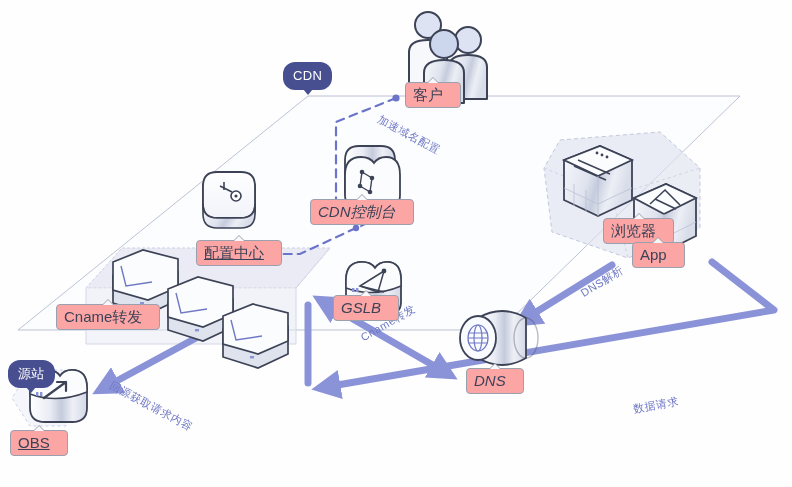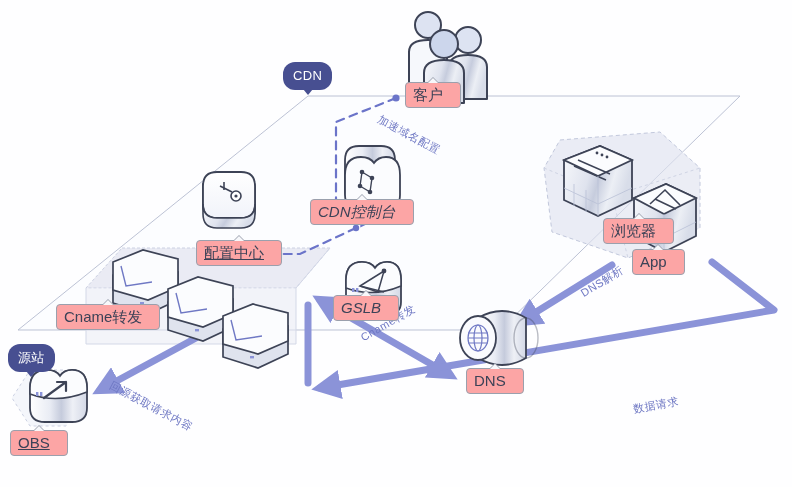--- a/index.html
+++ b/index.html
@@ -313,21 +313,21 @@
         <rect x="40" y="392" width="2.4" height="4"></rect>
       </g>
     </g>
   </svg>
 
   <div class="badge" style="left:283px; top:62px;">
     <span>CDN</span>
   </div>
 
 
-  <div class="badge" style="left:8px; top:344px;">
+  <div class="badge" style="left:8px; top:360px;">
     <span>源站</span>
   </div>
 
   <div class="tag" style="left:405px; top:82px;">
     <span>客户</span>
   </div>
 
   <div class="tag" style="left:310px; top:199px;font-style:italic;">
     <span>CDN控制台</span>
   </div>
@@ -337,29 +337,29 @@
   </div>
 
   <div class="tag" style="left:56px; top:304px;">
     <span>Cname转发</span>
   </div>
 
   <div class="tag" style="left:333px; top:295px;font-style:italic;">
     <span>GSLB</span>
   </div>
 
-  <div class="tag" style="left:466px; top:368px;">
+  <div class="tag" style="left:466px; top:368px;font-style:italic;">
     <span>DNS</span>
   </div>
 
   <div class="tag" style="left:561px; top:218px;margin-left:42px;">
     <span>浏览器</span>
   </div>
 
-  <div class="tag" style="left:632px; top:249px;text-align:right;">
+  <div class="tag" style="left:632px; top:242px;text-align:right;">
     <span>App</span>
   </div>
 
   <div class="tag" style="left:10px; top:430px;text-decoration:underline;">
     <span>OBS</span>
   </div>
 
   <div class="flow-label" style="left:382px; top:112px; transform:rotate(28deg);">
     <span>加速域名配置</span>
   </div>

